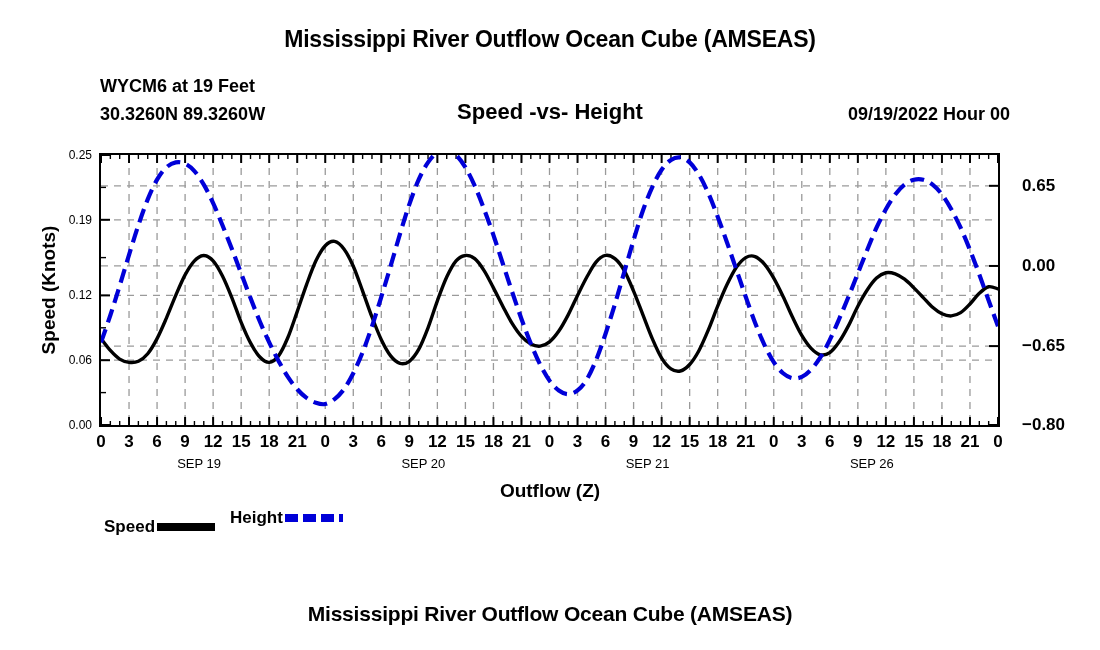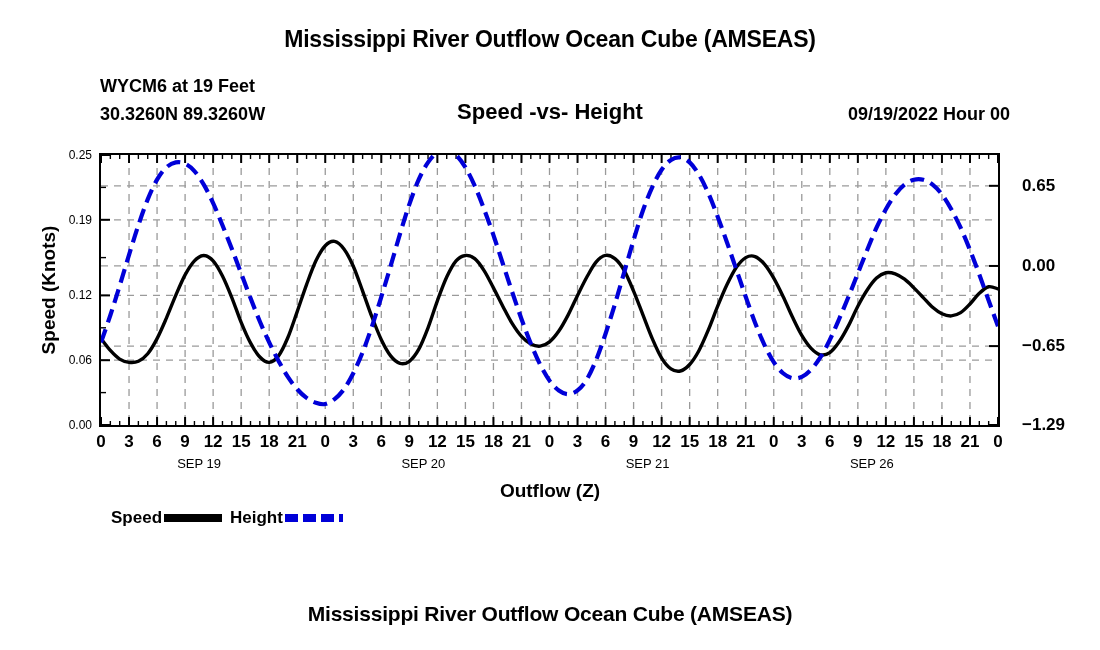--- a/index.html
+++ b/index.html
@@ -356,21 +356,21 @@
   </div>
 
   <div id="y-left-ticks">
       <div class="ytick-left" style="top: 425px;">0.00</div>
       <div class="ytick-left" style="top: 360.2px;">0.06</div>
       <div class="ytick-left" style="top: 295.4px; text-align: right;">0.12</div>
       <div class="ytick-left" style="top: 219.8px;">0.19</div>
       <div class="ytick-left" style="top: 155px;">0.25</div>
     </div>
   <div id="y-right-ticks">
-      <div class="ytick-right" style="top: 425px;">−1.29</div>
+      <div class="ytick-right" style="top: 425px;">−0.80</div>
       <div class="ytick-right" style="top: 346.096px;">−0.65</div>
       <div class="ytick-right" style="top: 265.959px;">0.00</div>
       <div class="ytick-right" style="top: 185.822px;">0.65</div>
     </div>
   <div class="txt" id="axis-title-left">Speed (Knots)</div>
 
   <div id="x-ticks">
       <div class="xtick" style="left: 101px;">0</div>
       <div class="xtick" style="left: 129.031px;">3</div>
       <div class="xtick" style="left: 157.062px;">6</div>
@@ -407,21 +407,21 @@
     </div>
   <div id="day-labels">
       <div class="daylabel" style="left: 199.109px;">SEP 19</div>
       <div class="daylabel" style="left: 423.359px;">SEP 20</div>
       <div class="daylabel" style="left: 647.609px;">SEP 21</div>
       <div class="daylabel" style="left: 871.859px;">SEP 26</div>
     </div>
   <div class="txt" id="xaxis-title">Outflow (Z)</div>
 
   <div id="legend">
-      <div class="legend-entry" style="left: 11px;">
+      <div class="legend-entry" style="left: 4px; margin-top: 9px;">
         <span class="legend-label">Speed</span>
         <span class="legend-swatch-solid"></span>
       </div>
       <div class="legend-entry" style="left: 130px;">
         <span class="legend-label">Height</span>
         <span class="legend-swatch-dashed"></span>
       </div>
     </div>
 
   <div class="txt" id="bottom-title">Mississippi River Outflow Ocean Cube (AMSEAS)</div>

